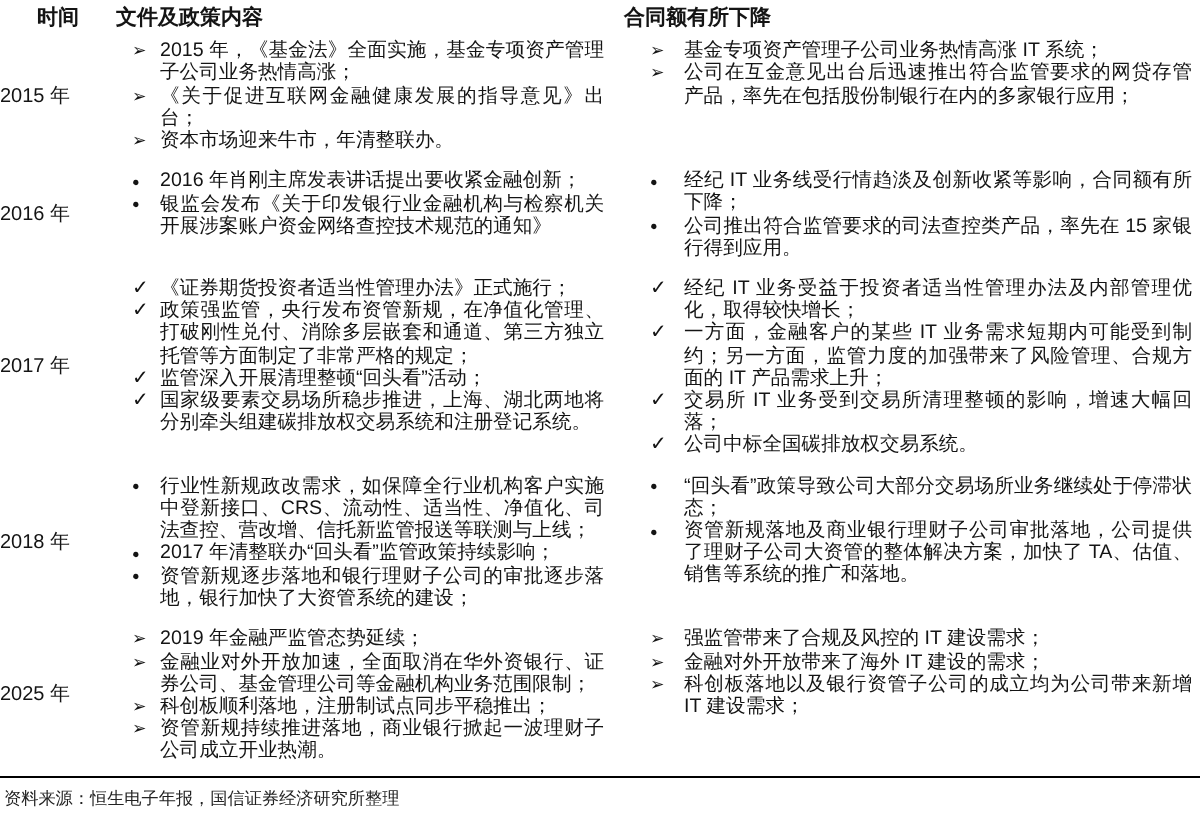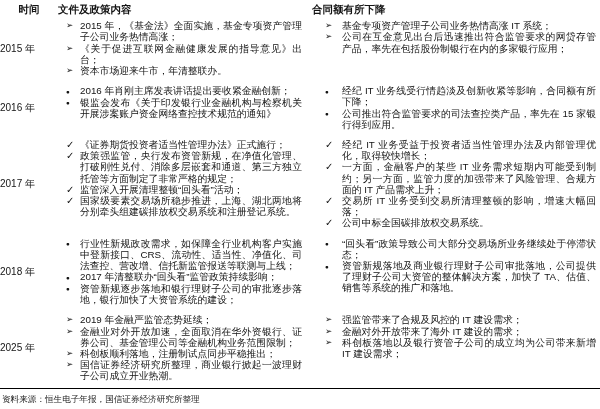--- a/index.html
+++ b/index.html
@@ -187,21 +187,21 @@
           <div class="item">
             <span class="marker mk-arrow">➢</span>
             <span class="itext">金融业对外开放加速，全面取消在华外资银行、证券公司、基金管理公司等金融机构业务范围限制；</span>
           </div>
           <div class="item">
             <span class="marker mk-arrow">➢</span>
             <span class="itext">科创板顺利落地，注册制试点同步平稳推出；</span>
           </div>
           <div class="item">
             <span class="marker mk-arrow">➢</span>
-            <span class="itext">国信证券经济研究所整理，商业银行掀起一波理财子公司成立开业热潮。</span>
+            <span class="itext">资管新规持续推进落地，商业银行掀起一波理财子公司成立开业热潮。</span>
           </div>
         </div>
         <div class="cell icell">
           <div class="item">
             <span class="marker mk-arrow">➢</span>
             <span class="itext">强监管带来了合规及风控的 IT 建设需求；</span>
           </div>
           <div class="item">
             <span class="marker mk-arrow">➢</span>
             <span class="itext">金融对外开放带来了海外 IT 建设的需求；</span>

